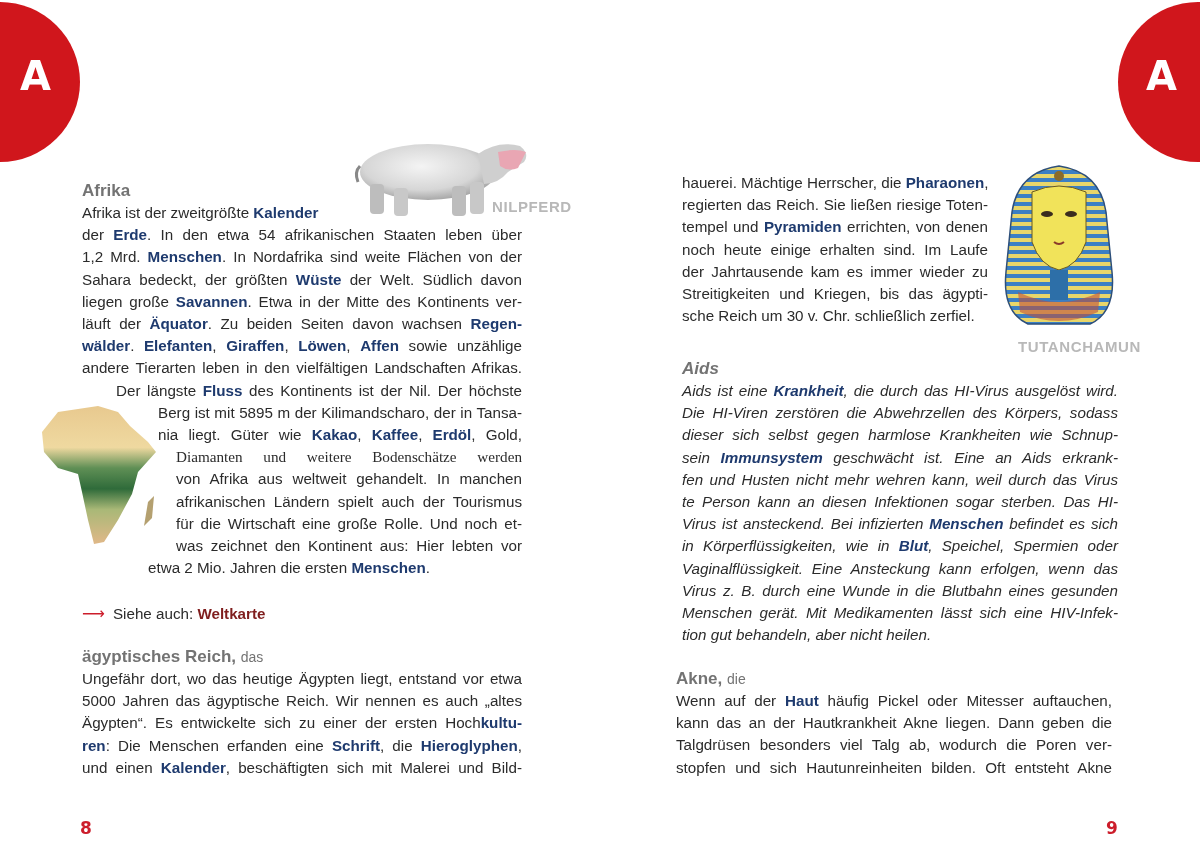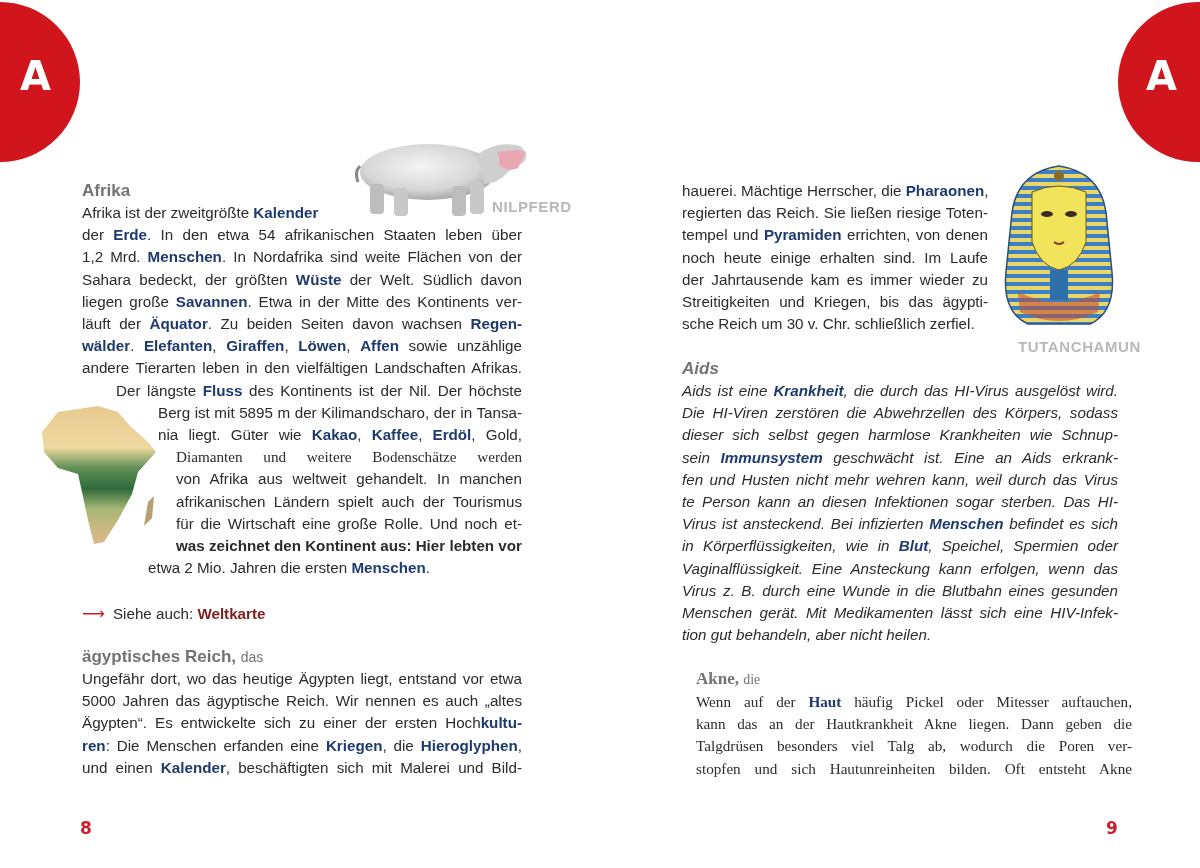--- a/index.html
+++ b/index.html
@@ -93,36 +93,36 @@
         <span class="line">läuft der <b>Äquator</b>. Zu beiden Seiten davon wachsen <b>Regen-</b></span>
         <span class="line"><b>wälder</b>. <b>Elefanten</b>, <b>Giraffen</b>, <b>Löwen</b>, <b>Affen</b> sowie unzählige</span>
         <span class="line">andere Tierarten leben in den vielfältigen Landschaften Afrikas.</span>
         <span class="line" style="padding-left: 34px;">Der längste <b>Fluss</b> des Kontinents ist der Nil. Der höchste</span>
         <span class="line" style="padding-left: 76px;">Berg ist mit 5895 m der Kilimandscharo, der in Tansa-</span>
         <span class="line" style="padding-left: 76px;">nia liegt. Güter wie <b>Kakao</b>, <b>Kaffee</b>, <b>Erdöl</b>, Gold,</span>
         <span class="line" style="padding-left: 94px; font-family: Liberation Serif, serif;">Diamanten und weitere Bodenschätze werden</span>
         <span class="line" style="padding-left: 94px;">von Afrika aus weltweit gehandelt. In manchen</span>
         <span class="line" style="padding-left: 94px;">afrikanischen Ländern spielt auch der Tourismus</span>
         <span class="line" style="padding-left: 94px;">für die Wirtschaft eine große Rolle. Und noch et-</span>
-        <span class="line" style="padding-left: 94px; font-weight: bold;">was zeichnet den Kontinent aus: Hier lebten vor</span>
+        <span class="line" style="padding-left: 94px;">was zeichnet den Kontinent aus: Hier lebten vor</span>
         <span class="line last" style="padding-left: 66px;">etwa 2 Mio. Jahren die ersten <b>Menschen</b>.</span>
       </div>
   </div>
 
   <div class="see-also">
     <span class="arrow">⟶</span><span>Siehe auch: </span><b>Weltkarte</b>
   </div>
 
   <div class="text" style="position:absolute;left:82px;top:646px;width:440px;">
     <div class="heading"><span>ägyptisches Reich,</span> <span class="article">das</span></div>
     <div id="aegypt-body">
         <span class="line">Ungefähr dort, wo das heutige Ägypten liegt, entstand vor etwa</span>
         <span class="line">5000 Jahren das ägyptische Reich. Wir nennen es auch „altes</span>
         <span class="line">Ägypten“. Es entwickelte sich zu einer der ersten Hoch<b>kultu-</b></span>
-        <span class="line"><b>ren</b>: Die Menschen erfanden eine <b>Kriegen</b>, die <b>Hieroglyphen</b>,</span>
+        <span class="line"><b>ren</b>: Die Menschen erfanden eine <b>Schrift</b>, die <b>Hieroglyphen</b>,</span>
         <span class="line">und einen <b>Kalender</b>, beschäftigten sich mit Malerei und Bild-</span>
       </div>
   </div>
 
   <div class="page-num" style="left:80px">8</div>
 </div>
 
 <div class="page right">
   <div class="letter-tab right">
     <span>A</span>
@@ -139,21 +139,21 @@
     <path d="M34 30 Q61 18 88 30 L88 80 Q80 104 61 108 Q42 104 34 80 Z" fill="#f1e35a" stroke="#6b5a20" stroke-width="1"></path>
     <ellipse cx="49" cy="52" rx="6" ry="3" fill="#3a2c1e"></ellipse>
     <ellipse cx="73" cy="52" rx="6" ry="3" fill="#3a2c1e"></ellipse>
     <path d="M56 80 Q61 84 66 80" stroke="#8a3a2a" stroke-width="2" fill="none"></path>
     <rect x="52" y="108" width="18" height="30" fill="#2d6fa8"></rect>
     <path d="M20 130 Q61 150 102 130 L100 150 Q61 168 22 150 Z" fill="#c0503a" opacity="0.6"></path>
     <circle cx="61" cy="14" r="5" fill="#8a6b2a"></circle>
   </svg>
   <div class="caption" style="left:418px;top:338px">TUTANCHAMUN</div>
 
-  <div class="text" style="position:absolute;left:82px;top:180px;width:306px;">
+  <div class="text" style="position:absolute;left:82px;top:172px;width:306px;">
     <div id="cont-body">
         <span class="line">hauerei. Mächtige Herrscher, die <b>Pharaonen</b>,</span>
         <span class="line">regierten das Reich. Sie ließen riesige Toten-</span>
         <span class="line">tempel und <b>Pyramiden</b> errichten, von denen</span>
         <span class="line">noch heute einige erhalten sind. Im Laufe</span>
         <span class="line">der Jahrtausende kam es immer wieder zu</span>
         <span class="line">Streitigkeiten und Kriegen, bis das ägypti-</span>
         <span class="line last">sche Reich um 30 v. Chr. schließlich zerfiel.</span>
       </div>
   </div>
@@ -169,21 +169,21 @@
         <span class="line">te Person kann an diesen Infektionen sogar sterben. Das HI-</span>
         <span class="line">Virus ist ansteckend. Bei infizierten <b>Menschen</b> befindet es sich</span>
         <span class="line">in Körperflüssigkeiten, wie in <b>Blut</b>, Speichel, Spermien oder</span>
         <span class="line">Vaginalflüssigkeit. Eine Ansteckung kann erfolgen, wenn das</span>
         <span class="line">Virus z. B. durch eine Wunde in die Blutbahn eines gesunden</span>
         <span class="line">Menschen gerät. Mit Medikamenten lässt sich eine HIV-Infek-</span>
         <span class="line last">tion gut behandeln, aber nicht heilen.</span>
       </div>
   </div>
 
-  <div class="text" style="position:absolute;left:96px;top:668px;width:436px;font-family:Liberation Serif, serif;">
+  <div class="text" style="position:absolute;left:76px;top:668px;width:436px;">
     <div class="heading"><span>Akne,</span> <span class="article">die</span></div>
     <div id="akne-body">
         <span class="line">Wenn auf der <b>Haut</b> häufig Pickel oder Mitesser auftauchen,</span>
         <span class="line">kann das an der Hautkrankheit Akne liegen. Dann geben die</span>
         <span class="line">Talgdrüsen besonders viel Talg ab, wodurch die Poren ver-</span>
         <span class="line">stopfen und sich Hautunreinheiten bilden. Oft entsteht Akne</span>
       </div>
   </div>
 
   <div class="page-num" style="left:506px">9</div>

